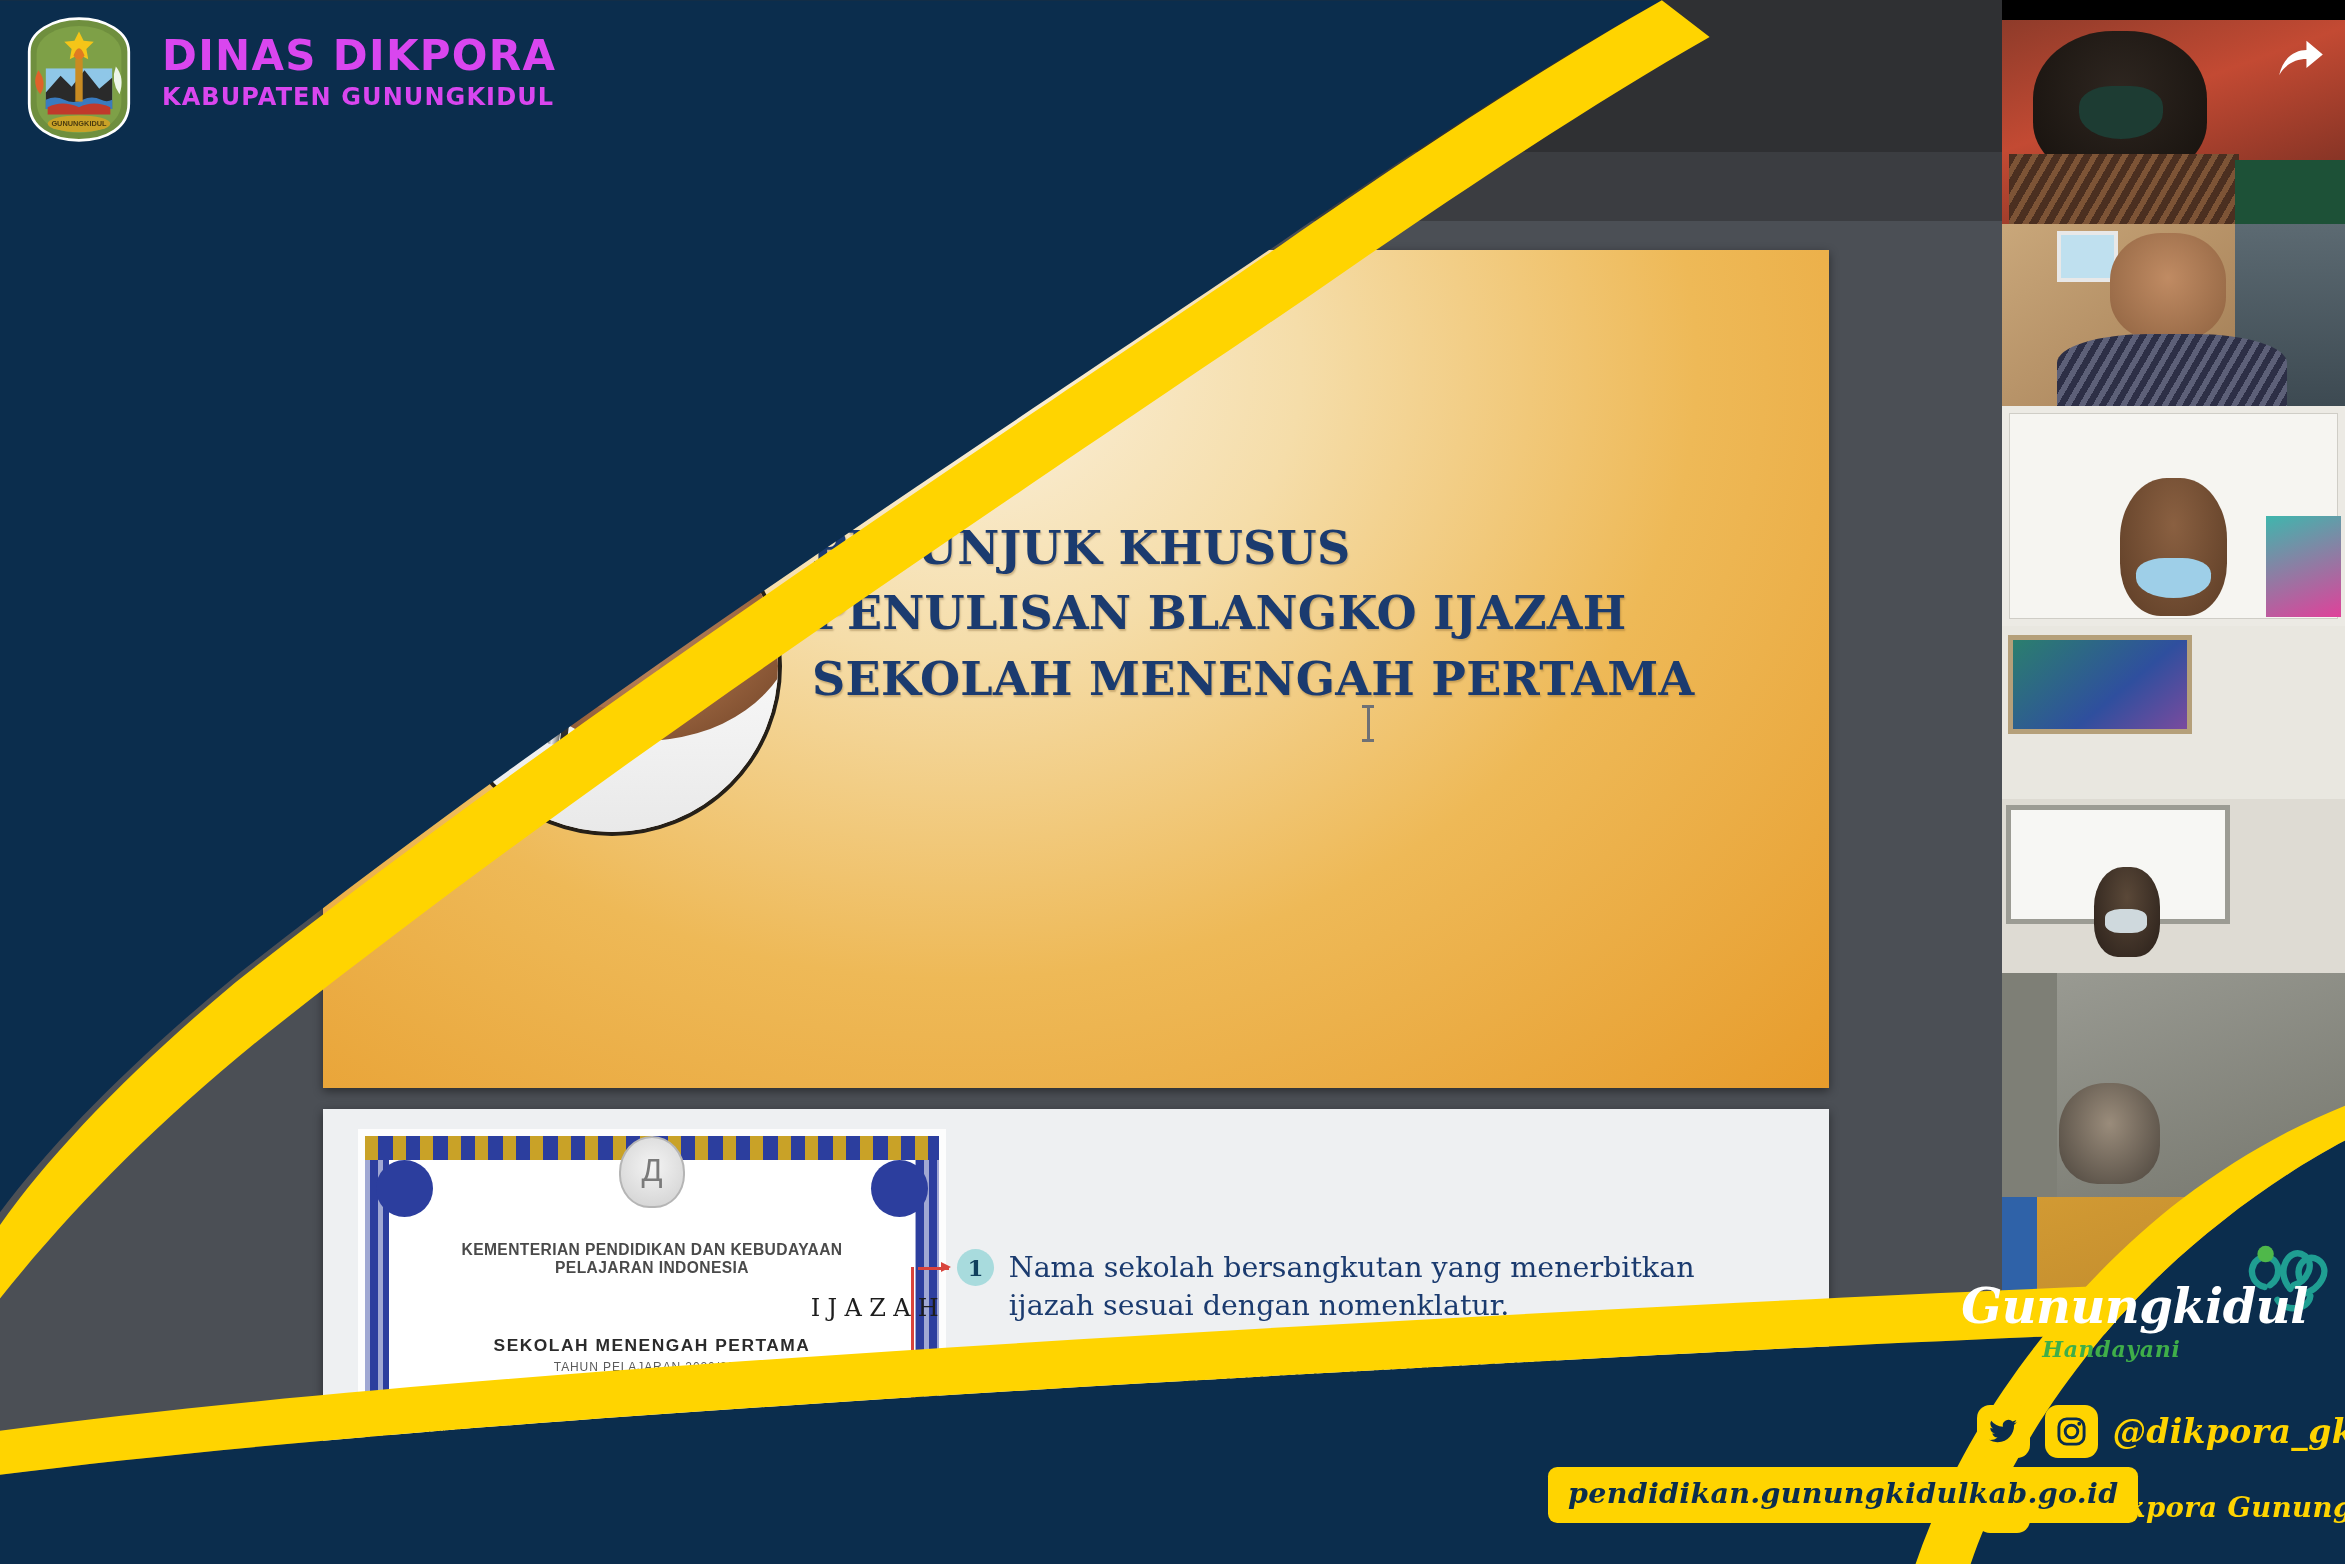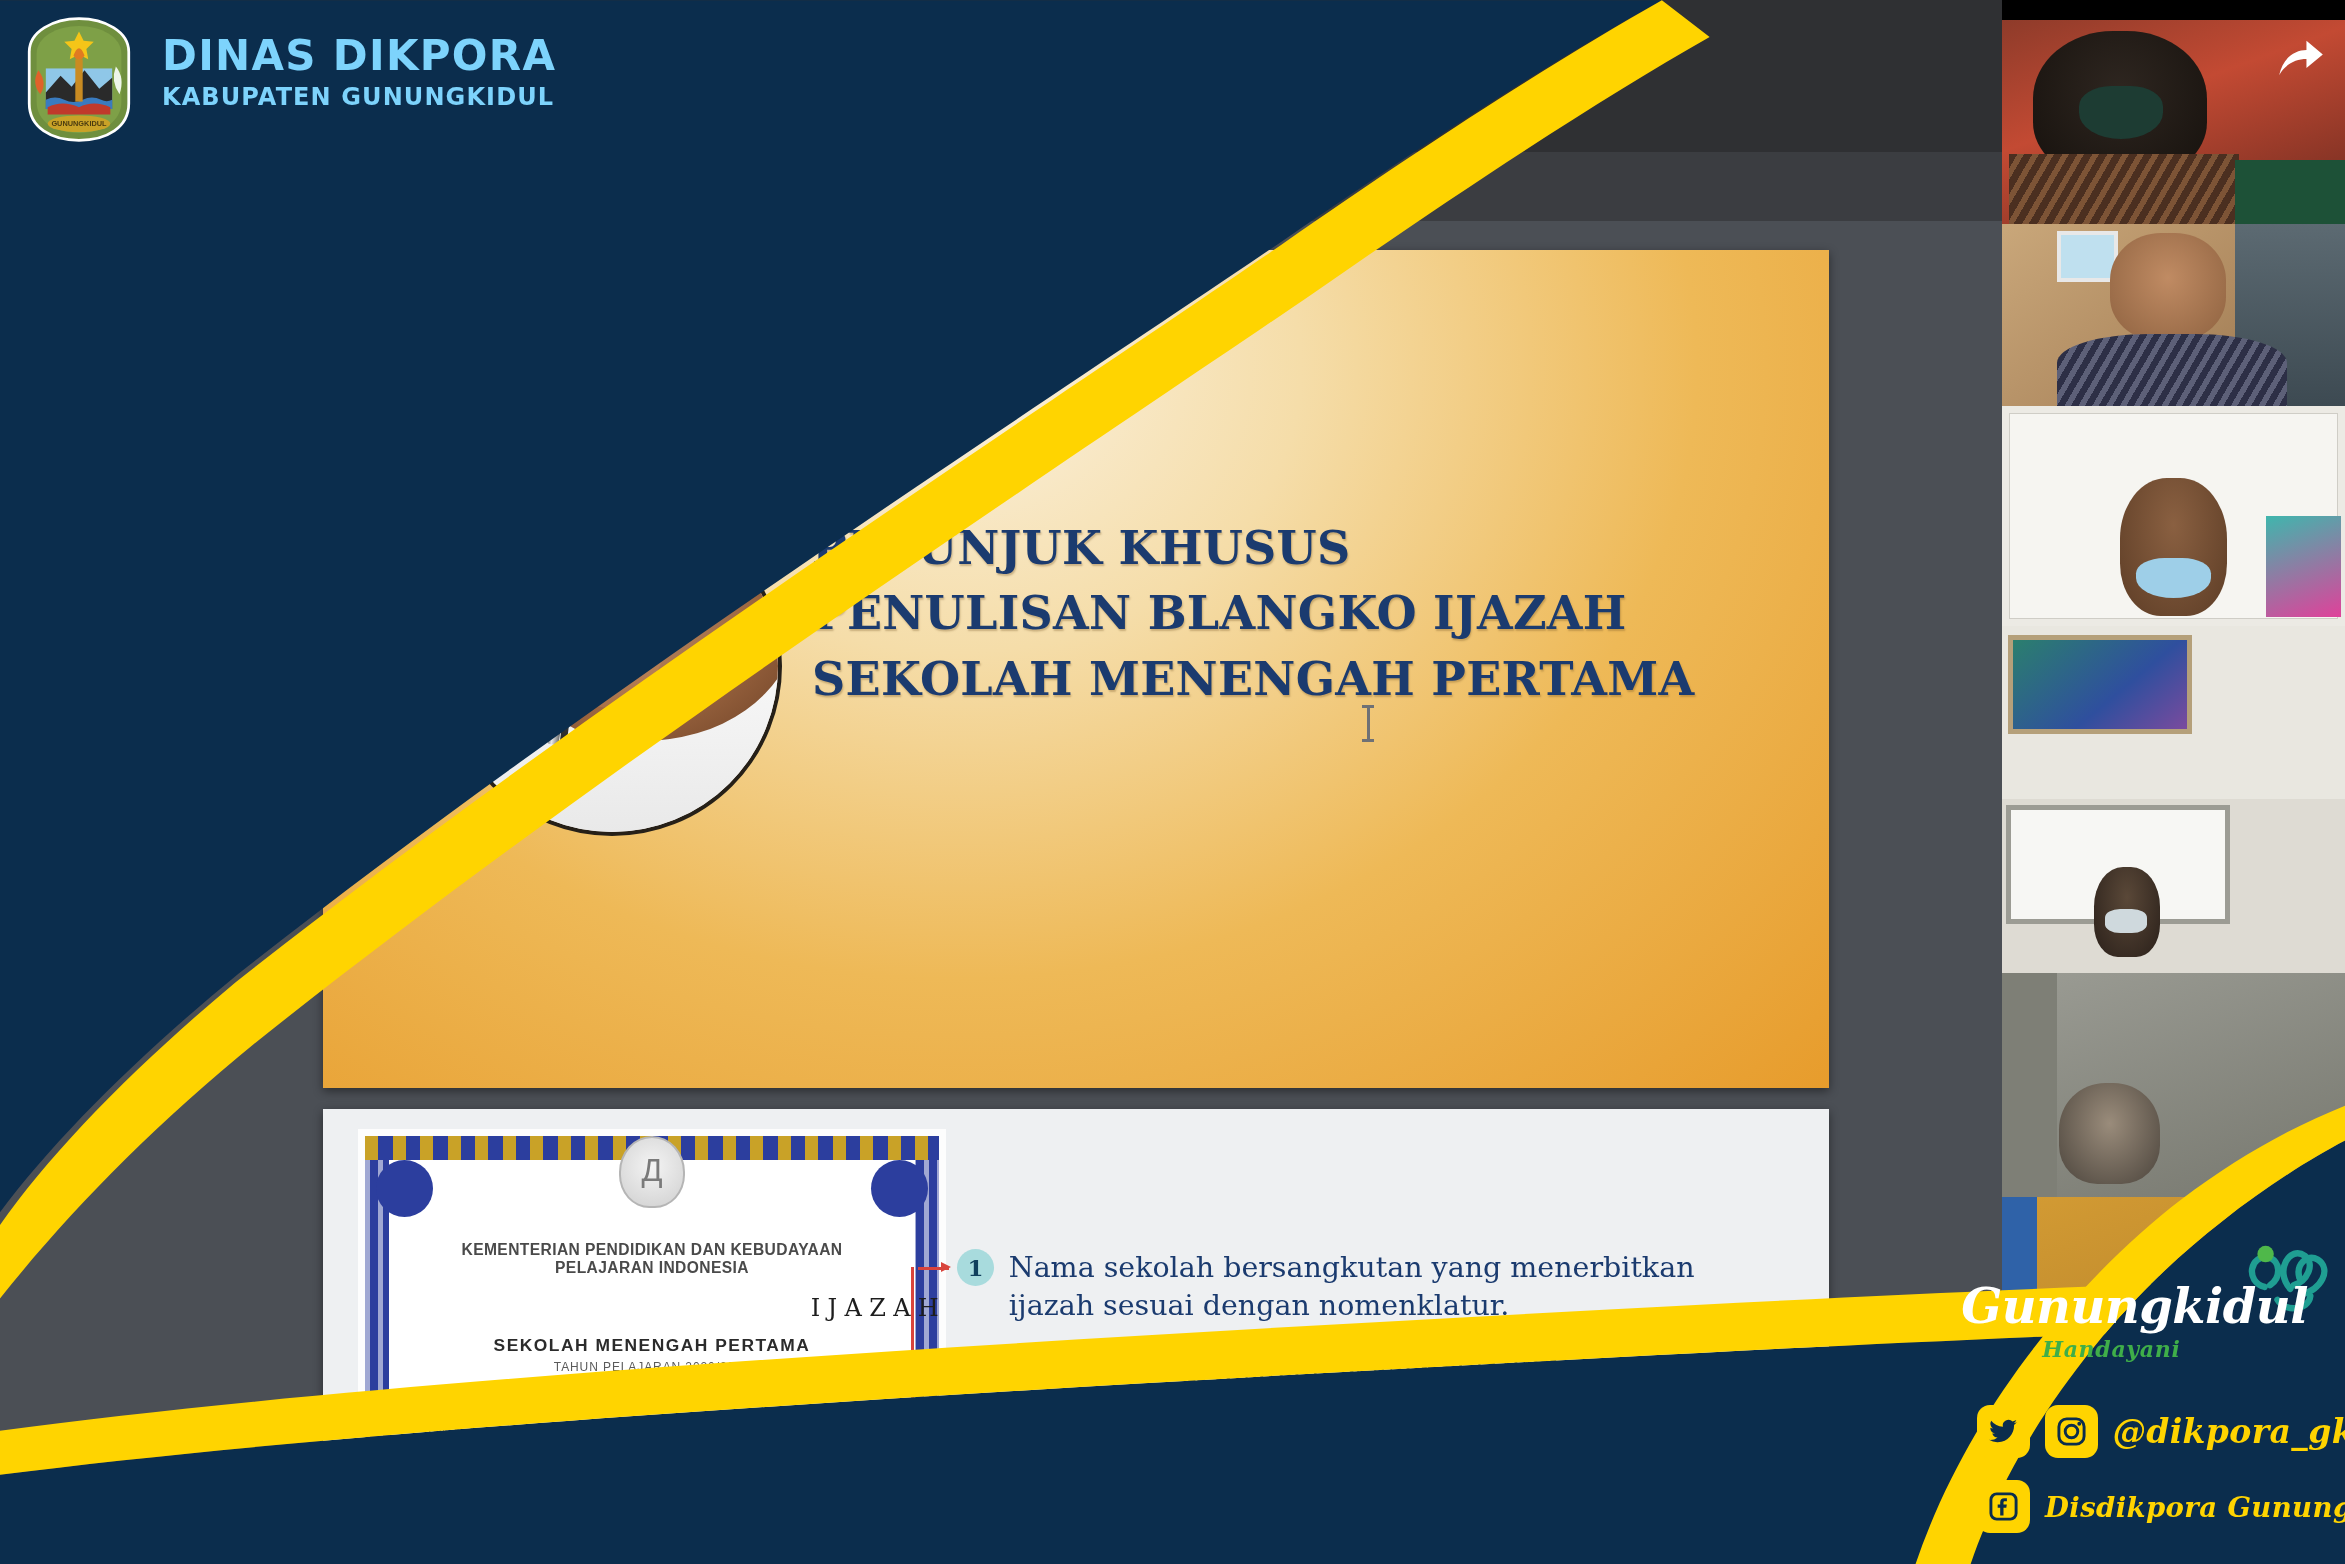--- a/index.html
+++ b/index.html
@@ -173,21 +173,21 @@
   .tile .bg { position: absolute; inset: 0; }
 
   #share-icon { position: absolute; right: 20px; top: 39px; width: 48px; height: 40px; }
 
   
   #frame-svg { position: absolute; left: 0; top: 0; width: 2345px; height: 1565px; pointer-events: none; }
 
   
   #brand-header { position: absolute; left: 0; top: 0; width: 1056px; height: 165px; }
   #crest { position: absolute; left: 20px; top: 14.7px; width: 118px; height: 129px; }
-  #brand-text { position: absolute; left: 162px; top: 35px; color: #7dd3fc; }
+  #brand-text { position: absolute; left: 162px; top: 35px; color: #d946ef; }
   #brand-text .b1 {
     font-family: "DejaVu Sans", sans-serif; font-weight: 700;
     font-size: 42px; letter-spacing: 1.3px; line-height: 1.02;
   }
   #brand-text .b2 {
     font-family: "DejaVu Sans", sans-serif; font-weight: 700;
     font-size: 24px; letter-spacing: 1.1px; margin-top: 5.5px;
   }
 
   
@@ -499,15 +499,18 @@
       <div class="sq-icon">
         <svg viewBox="0 0 32 32" width="31" height="31">
           <rect x="3" y="3" width="26" height="26" rx="6" fill="none" stroke="#0b2d4d" stroke-width="3"></rect>
           <path d="M19.5 10.5h-2.1c-.9 0-1.4.5-1.4 1.4v2h3.4l-.5 3.4h-2.9v8h-3.4v-8H10v-3.4h2.6v-2.3c0-2.6 1.6-4.1 4-4.1h2.9z" fill="#0b2d4d"></path>
         </svg>
       </div>
       <div class="handle fb">Disdikpora Gunungkidul</div>
     </div>
   </div>
 
+  <div id="web-badge">
+    <span>pendidikan.gunungkidulkab.go.id</span>
+  </div>
 
 </div>
 
 
 </body></html>

